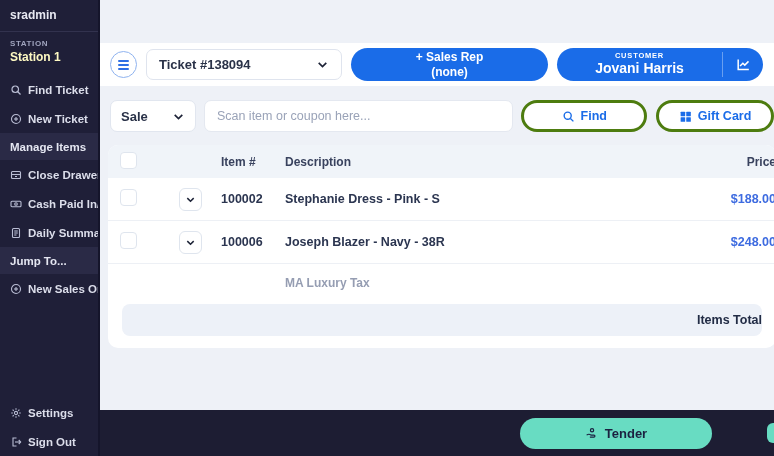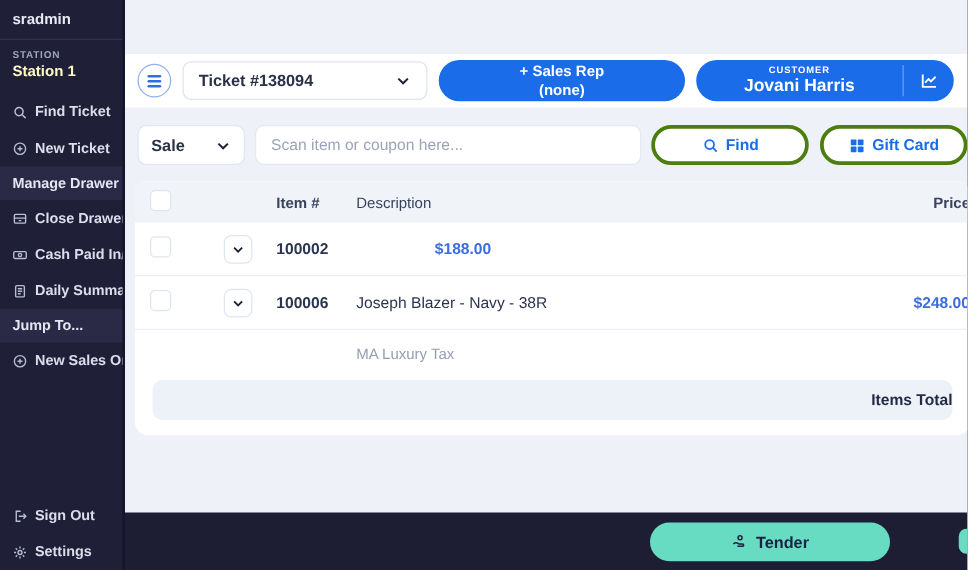--- a/index.html
+++ b/index.html
@@ -47,21 +47,21 @@
   .giftcard-btn { width:118px; margin-left:9px; }
   .btn-outline .ic { width:13px; height:13px; }
 
   
   .card { margin:13px 0 0 8px; width:668px; background:#fff; border-radius:10px; overflow:hidden; }
   .t-header { height:33px; background:#f0f4f9; display:flex; align-items:center; font-size:12px; font-weight:bold; color:#39425e; }
   .t-row { height:43px; display:flex; align-items:center; border-bottom:1px solid #edf0f5; font-size:12.5px; color:#2b3550; }
   .col-check { width:60px; padding-left:12px; }
   .col-exp { width:45px; display:flex; justify-content:center; }
   .col-item { width:70px; padding-left:8px; font-weight:bold; }
-  .col-desc { flex:1; padding-left:2px; font-weight:normal; }
+  .col-desc { flex:1; padding-left:2px; font-weight:bold; }
   .col-price { width:110px; text-align:right; font-weight:bold; }
   .t-row .col-price { color:#3d6be0; }
   .checkbox { width:17px; height:17px; border:1px solid #dfe5ee; border-radius:4px; background:#fff; cursor:pointer; }
   .expander { width:23px; height:23px; border:1px solid #dfe5ee; border-radius:6px; background:#fff; display:flex; align-items:center; justify-content:center; cursor:pointer; color:#1c2236; }
   .expander .ic { width:11px; height:11px; }
   .t-tax { height:38px; display:flex; align-items:center; font-size:12px; font-weight:bold; color:#959db2; }
   .t-total { margin:2px 14px 12px 14px; height:32px; background:#edf1f8; border-radius:8px; display:flex; align-items:center; justify-content:flex-end; font-size:12.5px; font-weight:bold; color:#222c45; }
 
   
   .footer { position:absolute; left:0; bottom:0; width:100%; height:46px; background:#1d1d33; display:flex; align-items:center; }
@@ -94,21 +94,21 @@
       <span class="ic">
           <svg viewBox="0 0 24 24" fill="none" stroke="currentColor" stroke-width="2.2">
             <circle cx="12" cy="12" r="9"></circle>
             <line x1="12" y1="8" x2="12" y2="16"></line>
             <line x1="8" y1="12" x2="16" y2="12"></line>
           </svg>
         </span>
       <span>New Ticket</span>
     </div>
 
-    <div class="sb-header">Manage Drawer</div>
+    <div class="sb-header">Manage Items</div>
     <div class="sb-item">
       <span class="ic">
           <svg viewBox="0 0 24 24" fill="none" stroke="currentColor" stroke-width="2.2">
             <rect x="3" y="5" width="18" height="14" rx="2"></rect>
             <line x1="3" y1="11" x2="21" y2="11"></line>
             <line x1="10" y1="15" x2="14" y2="15"></line>
           </svg>
         </span>
       <span>Close Drawer</span>
     </div>
@@ -143,35 +143,35 @@
           </svg>
         </span>
       <span>New Sales Order</span>
     </div>
 
     <div class="sb-spacer"></div>
 
     <div class="sb-item">
       <span class="ic">
           <svg viewBox="0 0 24 24" fill="none" stroke="currentColor" stroke-width="2.2">
+            <circle cx="12" cy="12" r="3.2"></circle>
+            <path d="M12 2.5v3.2M12 18.3v3.2M2.5 12h3.2M18.3 12h3.2M5.2 5.2l2.3 2.3M16.5 16.5l2.3 2.3M18.8 5.2l-2.3 2.3M7.5 16.5l-2.3 2.3"></path>
+          </svg>
+        </span>
+      <span>Settings</span>
+    </div>
+    <div class="sb-item">
+      <span class="ic">
+          <svg viewBox="0 0 24 24" fill="none" stroke="currentColor" stroke-width="2.2">
             <path d="M13 4H6v16h7"></path>
             <line x1="10" y1="12" x2="21" y2="12"></line>
             <path d="M17.5 8l3.8 4-3.8 4"></path>
           </svg>
         </span>
       <span>Sign Out</span>
-    </div>
-    <div class="sb-item">
-      <span class="ic">
-          <svg viewBox="0 0 24 24" fill="none" stroke="currentColor" stroke-width="2.2">
-            <circle cx="12" cy="12" r="3.2"></circle>
-            <path d="M12 2.5v3.2M12 18.3v3.2M2.5 12h3.2M18.3 12h3.2M5.2 5.2l2.3 2.3M16.5 16.5l2.3 2.3M18.8 5.2l-2.3 2.3M7.5 16.5l-2.3 2.3"></path>
-          </svg>
-        </span>
-      <span>Settings</span>
     </div>
   </div>
 
   <div class="main">
 
     <div class="topbar">
       <div class="hamburger">
         <i></i>
           <i></i>
           <i></i>
@@ -251,20 +251,21 @@
         <div class="col-exp">
           <span class="expander">
             <span class="ic">
                 <svg viewBox="0 0 24 24" fill="none" stroke="currentColor" stroke-width="3.2">
                   <path d="M5 9l7 7 7-7"></path>
                 </svg>
               </span>
           </span>
         </div>
         <div class="col-item">100002</div>
+        <div class="col-desc">Stephanie Dress - Pink - S</div>
         <div class="col-price">$188.00</div>
       </div>
 
       <div class="t-row">
         <div class="col-check"><span class="checkbox" style="display:inline-block"></span></div>
         <div class="col-exp">
           <span class="expander">
             <span class="ic">
                 <svg viewBox="0 0 24 24" fill="none" stroke="currentColor" stroke-width="3.2">
                   <path d="M5 9l7 7 7-7"></path>

